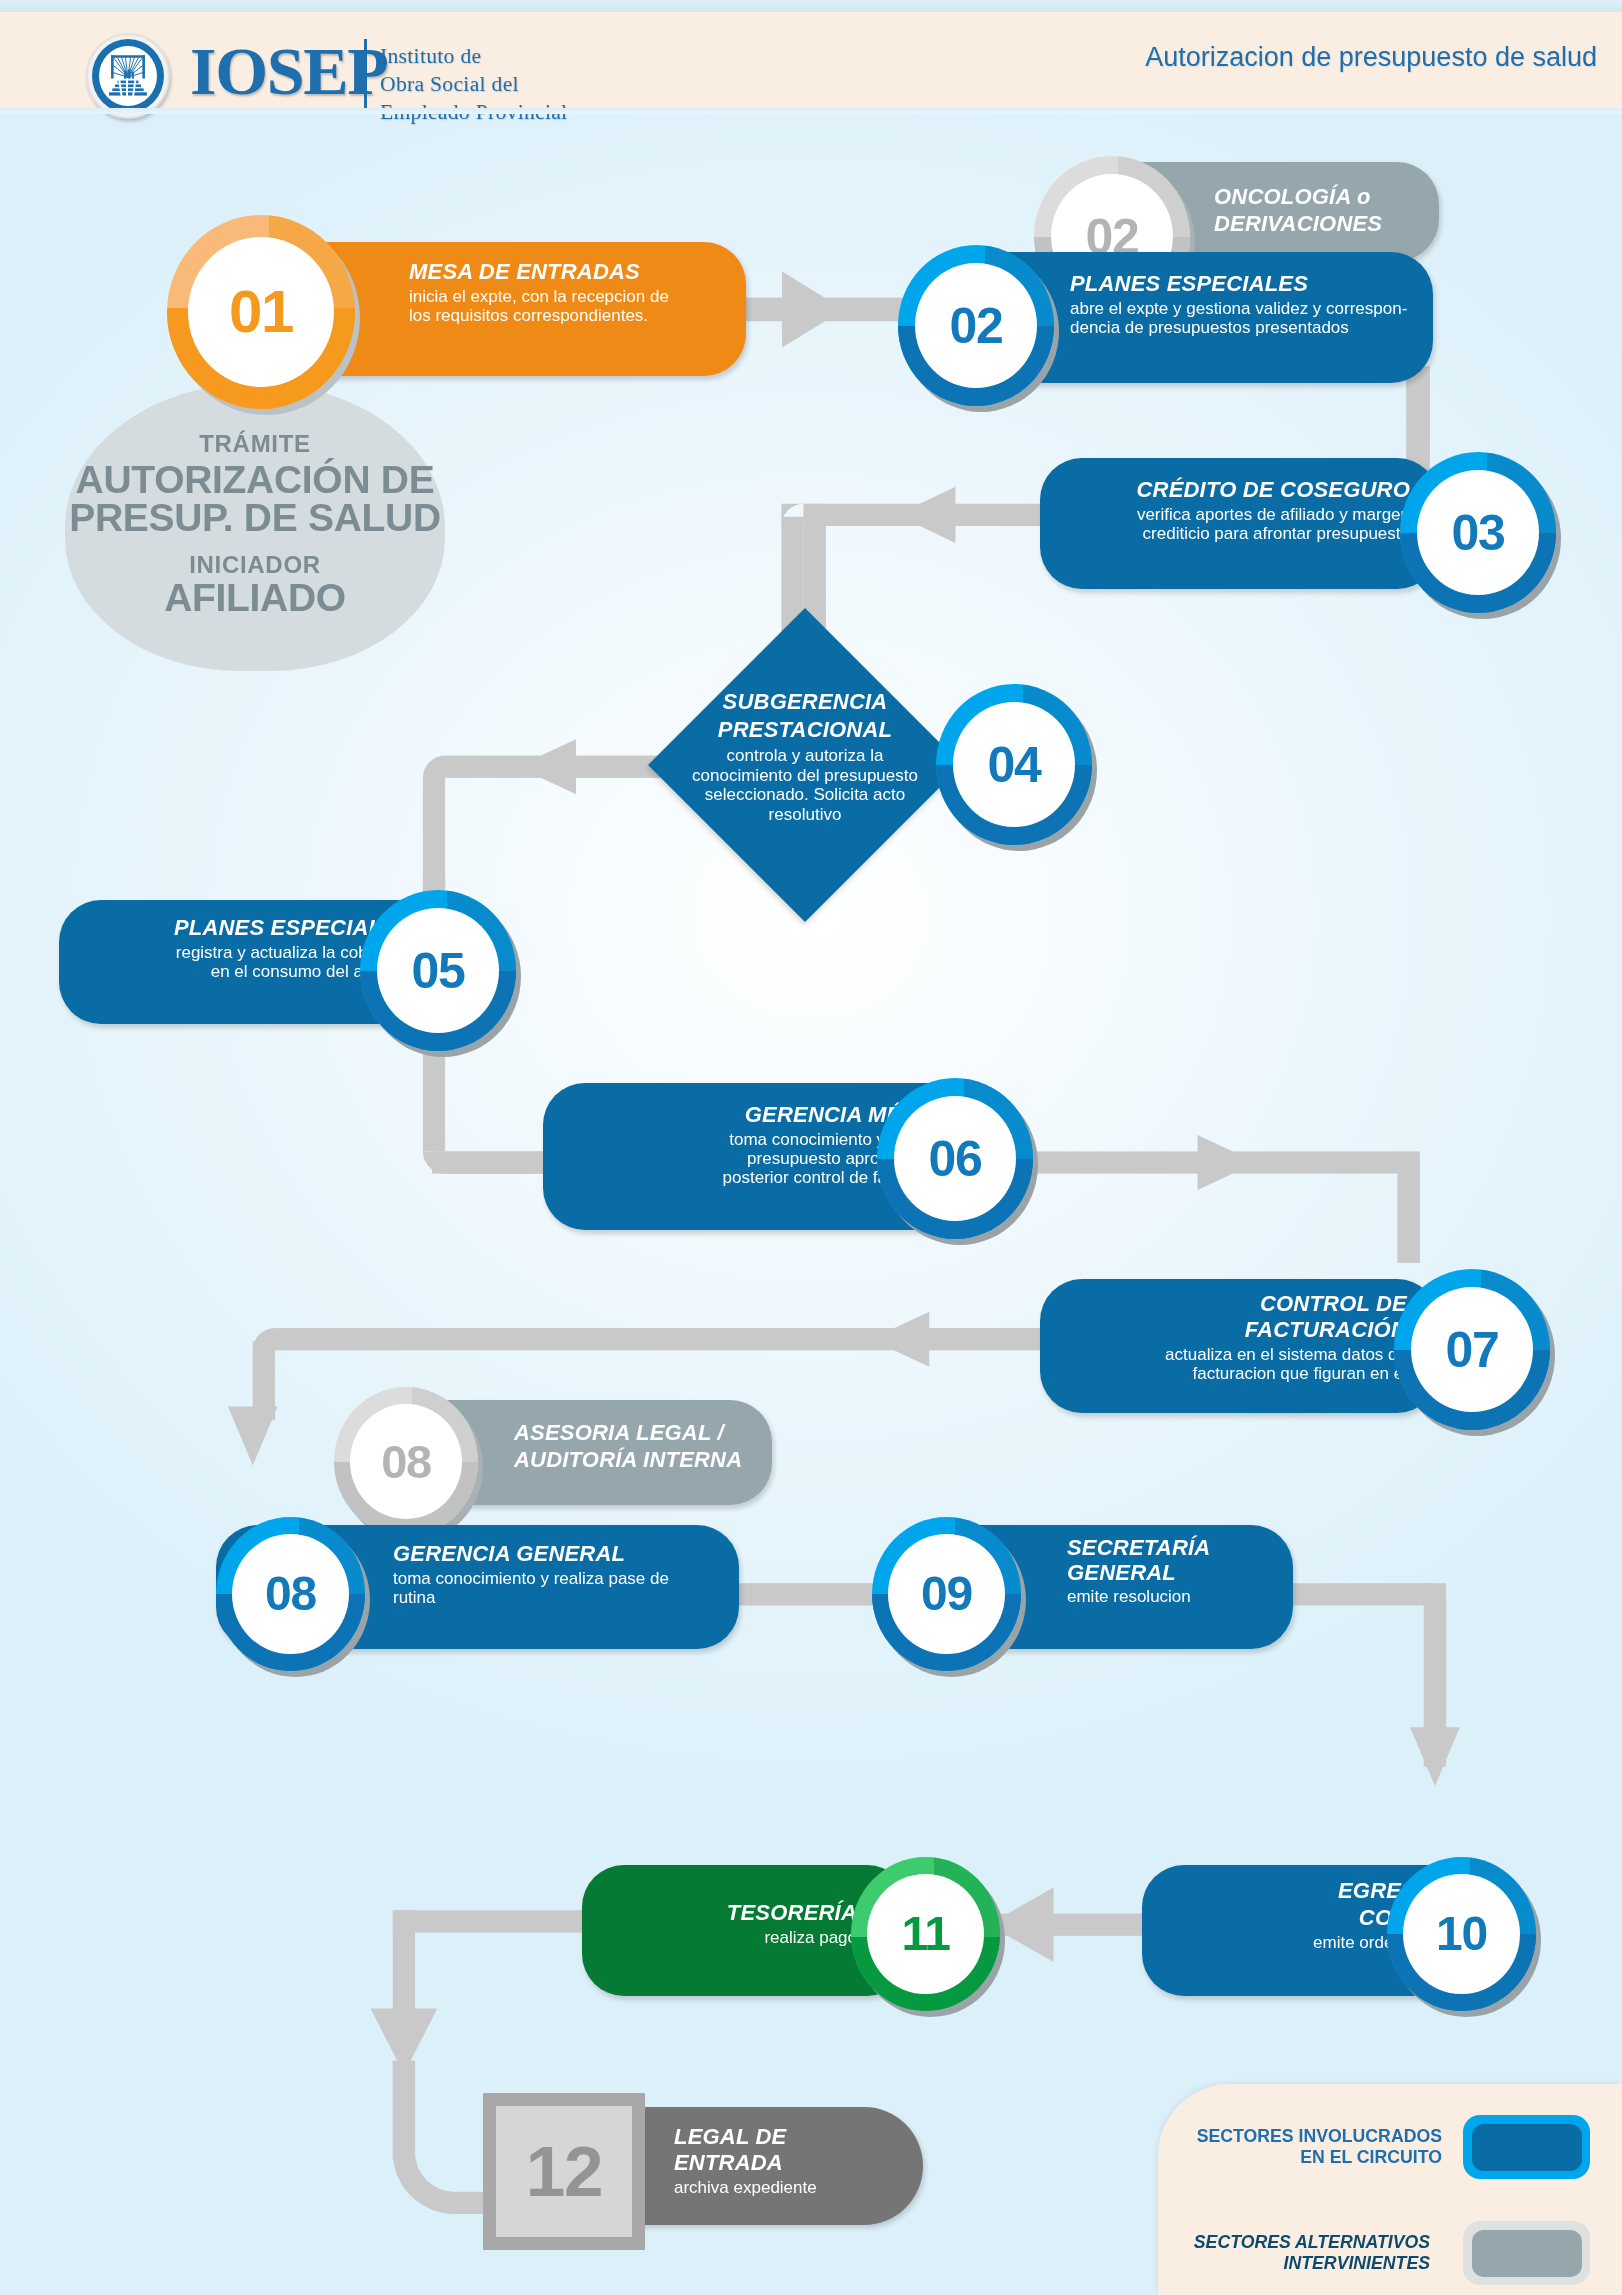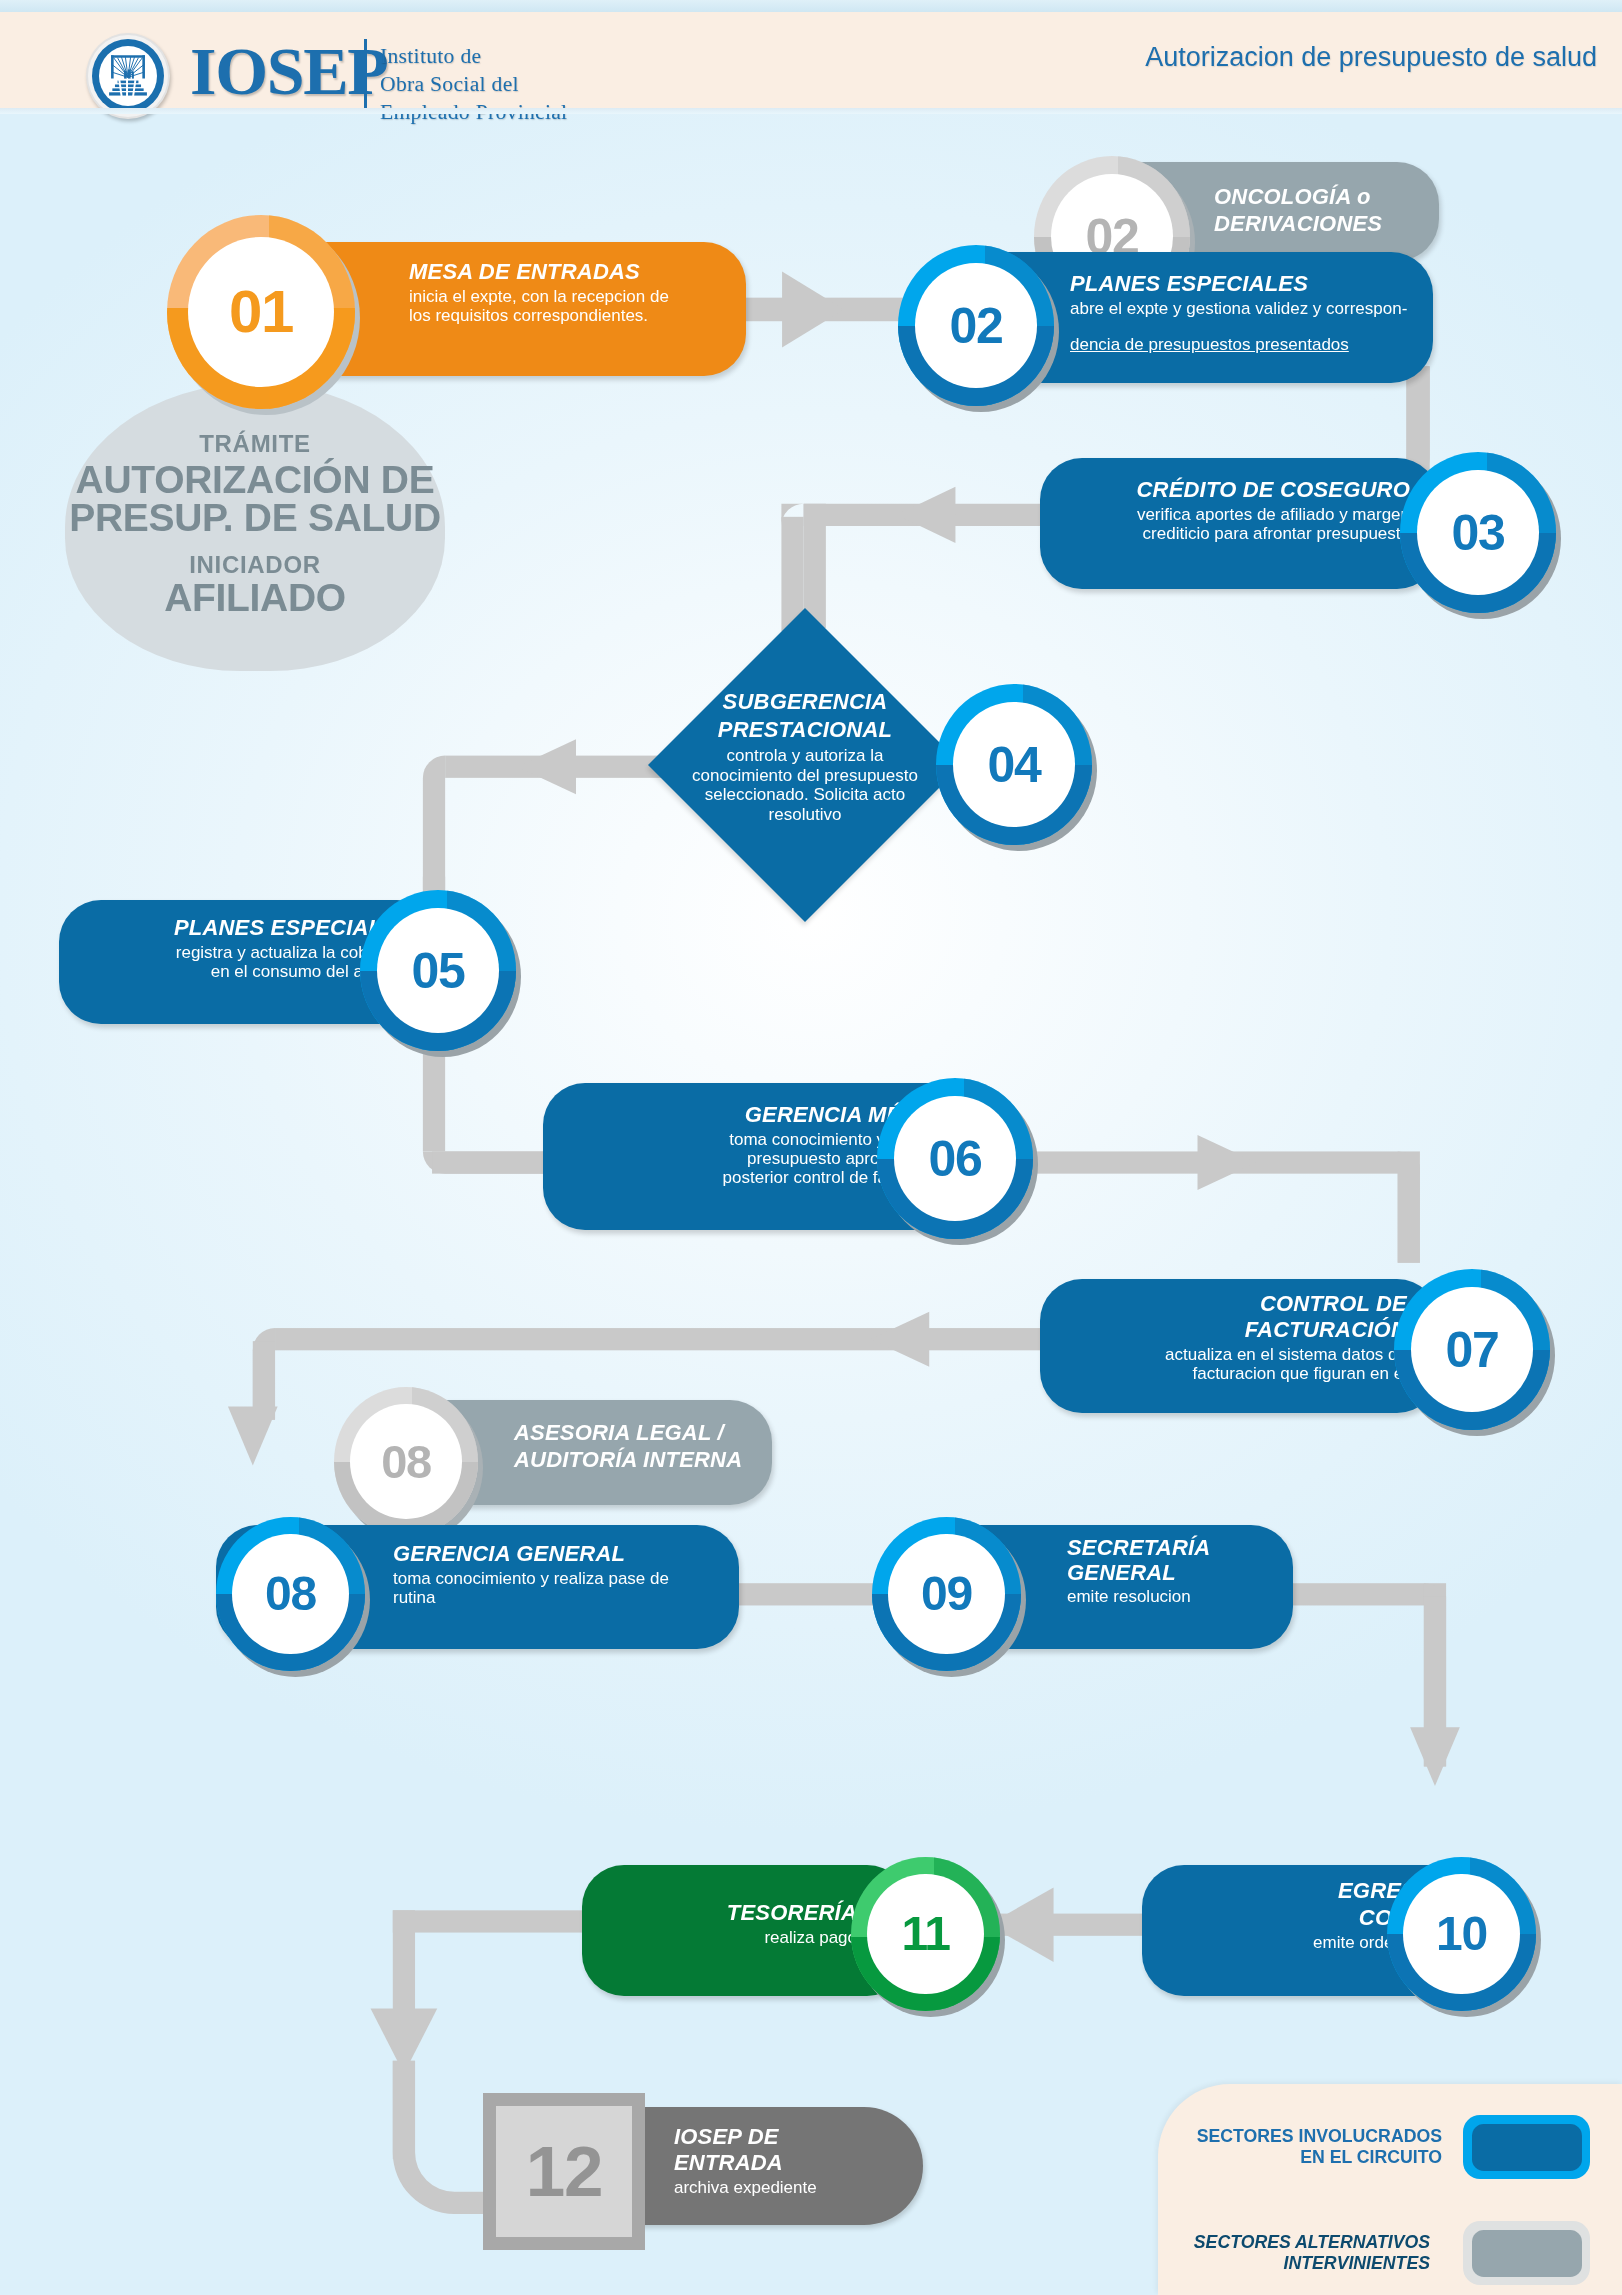--- a/index.html
+++ b/index.html
@@ -252,21 +252,21 @@
         <span class="num" style="color:#b4b4b4;font-size:50px;">02</span>
       </div>
     </div>
   </div>
 
   <div class="node">
     <div class="pill blue" style="left:962px;top:252px;width:471px;height:131px;"></div>
     <div class="txt" style="left:1070px;top:272px;width:373px;">
       <div class="ttl">PLANES ESPECIALES</div>
       <div class="desc">abre el expte y gestiona validez y correspon-</div>
-      <div class="desc" style="margin-top:17px;text-decoration:underline;">dencia de presupuestos presentados</div>
+      <div class="desc" style="margin-top:0;">dencia de presupuestos presentados</div>
     </div>
     <div class="badge" style="left:898px;top:245px;width:156px;height:161px;">
       <div class="shadow" style="background:#9aa3a8;"></div>
       <div class="rim" style="background:#00a6ec;">
         <div style="position:absolute;left:0;top:50%;width:100%;height:50%;background:#0c74b4;"></div>
         <div style="position:absolute;right:0;top:0;width:44%;height:100%;background:#0c74b4;opacity:.55;"></div>
       </div>
       <div class="core" style="left:17px;top:17.7px;right:17px;bottom:17.7px;">
         <span class="num" style="color:#1279bb;font-size:50px;">02</span>
       </div>
@@ -462,21 +462,21 @@
       </div>
       <div class="core" style="left:16.4px;top:17px;right:16.4px;bottom:17px;">
         <span class="num" style="color:#07993f;font-size:48px;">11</span>
       </div>
     </div>
   </div>
 
   <div class="node">
     <div class="pill dgrey" style="left:589px;top:2107px;width:334px;height:118px;border-radius:0 59px 59px 0;"></div>
     <div class="txt" style="left:674px;top:2125px;width:249px;">
-      <div class="ttl">IOSEP DE</div>
+      <div class="ttl">LEGAL DE</div>
       <div class="ttl" style="margin-top:2.6px;">ENTRADA</div>
       <div class="desc">archiva expediente</div>
     </div>
     <div class="sq-out" style="left:483px;top:2093px;width:162px;height:157px;">
       <div class="sq-in" style="left:13px;top:13px;right:13px;bottom:13px;position:absolute;">
         <span class="sq-num">12</span>
       </div>
     </div>
   </div>
 

